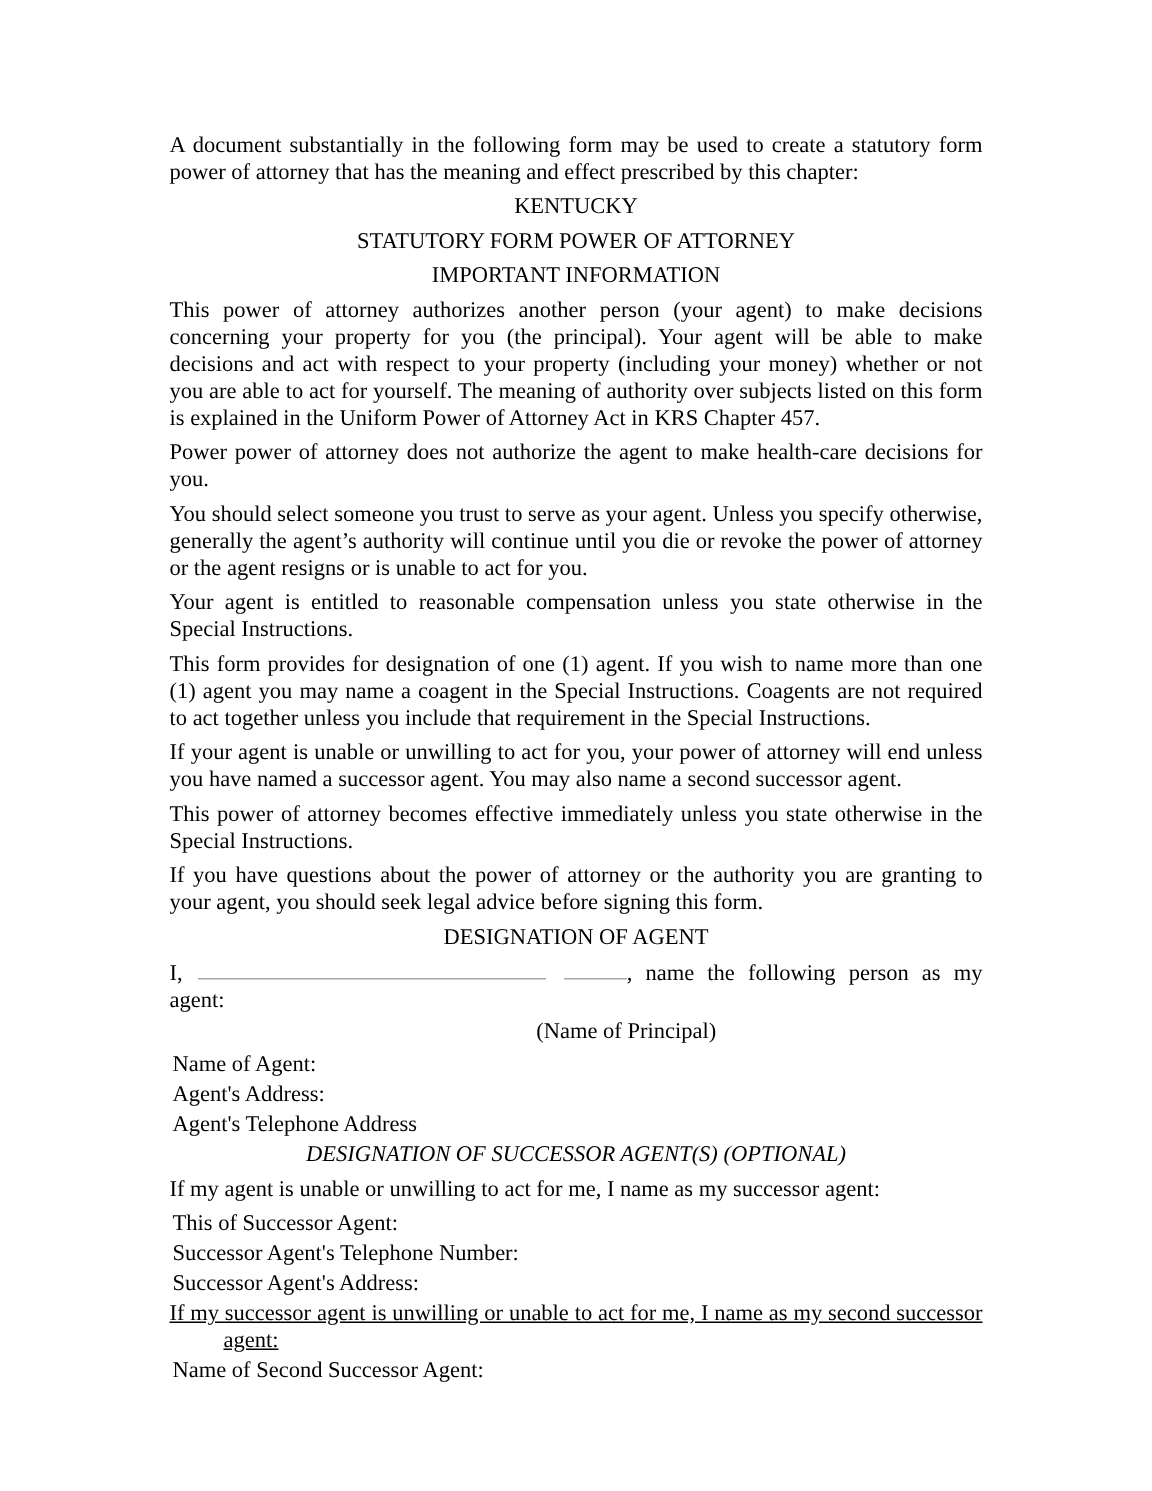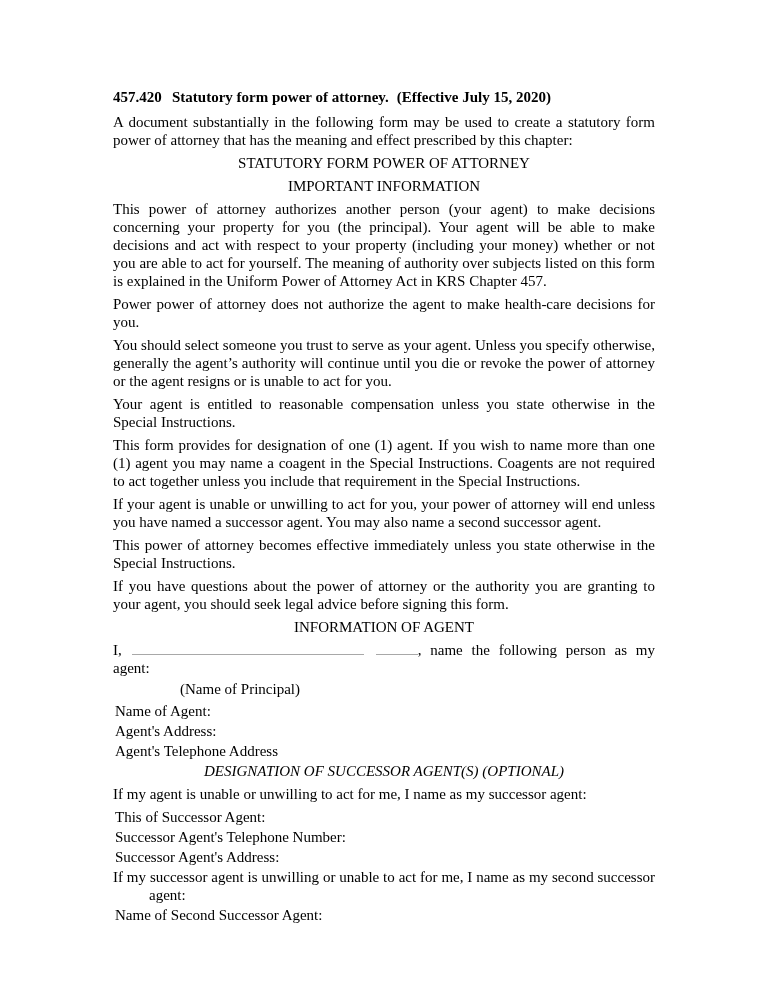--- a/index.html
+++ b/index.html
@@ -40,25 +40,27 @@
   }
   .center {
     text-align: center;
     margin: 0 0 5px 0;
   }
   .label {
     margin: 2px;
   }
   .caption {
     margin: 3px 0 4px 67px;
+    text-align: center;
   }
   .hang {
     padding-left: 36px;
     text-indent: -36px;
     margin: 0;
+    text-decoration: underline;
   }
   .fill {
     margin: 0 0 0 0;
   }
   .blank {
     display: inline-block;
     height: 13px;
     border-bottom: 1px solid #a8a8a8;
     vertical-align: baseline;
   }
@@ -69,37 +71,37 @@
   .blank-short {
     width: 42px;
     margin-left: 12px;
   }
 </style>
 </head>
 <body>
 
 <div class="page">
 
-  <p class="title"><span class="secnum">457.420</span><span>Statutory form power of attorney.</span><span class="eff">(Effective July 15, 2020)</span></p>
 
   <p class="just">A document substantially in the following form may be used to create a statutory form power of attorney that has the meaning and effect prescribed by this chapter:</p>
 
+  <p class="center">KENTUCKY</p>
   <p class="center">STATUTORY FORM POWER OF ATTORNEY</p>
   <p class="center">IMPORTANT INFORMATION</p>
 
   <p class="just">This power of attorney authorizes another person (your agent) to make decisions concerning your property for you (the principal). Your agent will be able to make decisions and act with respect to your property (including your money) whether or not you are able to act for yourself. The meaning of authority over subjects listed on this form is explained in the Uniform Power of Attorney Act in KRS Chapter 457.</p>
   <p class="just">Power power of attorney does not authorize the agent to make health-care decisions for you.</p>
   <p class="just">You should select someone you trust to serve as your agent. Unless you specify otherwise, generally the agent’s authority will continue until you die or revoke the power of attorney or the agent resigns or is unable to act for you.</p>
   <p class="just">Your agent is entitled to reasonable compensation unless you state otherwise in the Special Instructions.</p>
   <p class="just">This form provides for designation of one (1) agent. If you wish to name more than one (1) agent you may name a coagent in the Special Instructions. Coagents are not required to act together unless you include that requirement in the Special Instructions.</p>
   <p class="just">If your agent is unable or unwilling to act for you, your power of attorney will end unless you have named a successor agent. You may also name a second successor agent.</p>
   <p class="just">This power of attorney becomes effective immediately unless you state otherwise in the Special Instructions.</p>
   <p class="just">If you have questions about the power of attorney or the authority you are granting to your agent, you should seek legal advice before signing this form.</p>
 
-  <p class="center">INFORMATION OF AGENT</p>
+  <p class="center">DESIGNATION OF AGENT</p>
 
   <p class="just fill"><span>I,</span><span class="blank blank-long"></span><span class="blank blank-short"></span><span>, name the following person as my agent:</span></p>
 
   <p class="caption">(Name of Principal)</p>
 
   <p class="label">Name of Agent:</p>
   <p class="label">Agent's Address:</p>
   <p class="label">Agent's Telephone Address</p>
 
   <p class="center" style="margin-top:0;font-style:italic;">DESIGNATION OF SUCCESSOR AGENT(S) (OPTIONAL)</p>

